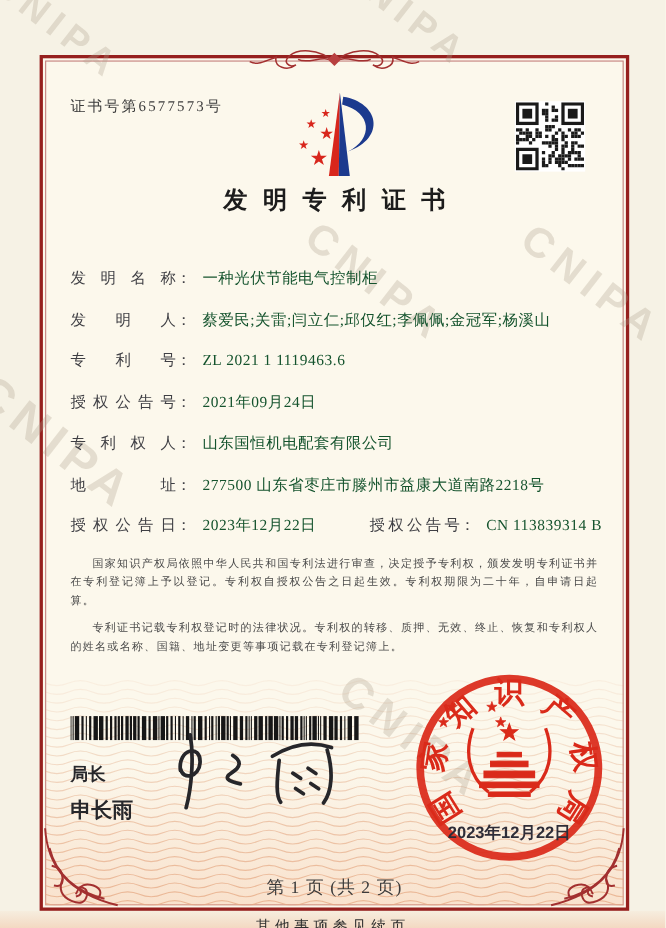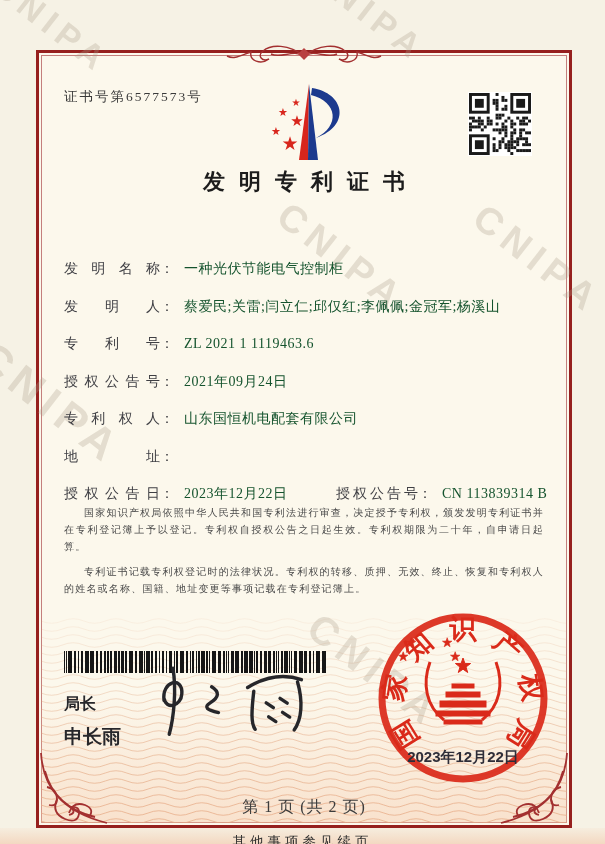--- a/index.html
+++ b/index.html
@@ -34,21 +34,21 @@
   }
   .content { position:absolute; inset:0; z-index:3; }
   .cert-no { position:absolute; left:64px; top:88px; font-size:13.5px; letter-spacing:2px; color:#3a3a3a; }
   .logo { position:absolute; left:252px; top:80px; }
   .qr { position:absolute; left:468px; top:92px; width:64px; height:64px; background:#fff; padding:1px; }
   .title {
     position:absolute; left:36px; top:167px; width:536px; text-align:center;
     font-size:22px; font-weight:bold; color:#1c1c1c; letter-spacing:14px; text-indent:14px;
   }
   .fields { position:absolute; left:64px; top:243px; width:484px; }
-  .frow { display:flex; align-items:flex-end; margin-bottom:15.5px; font-size:14px; line-height:22px;margin-top:15px; }
+  .frow { display:flex; align-items:flex-end; margin-bottom:15.5px; font-size:14px; line-height:22px; }
   .flabel {
     display:inline-block; width:96px; text-align:justify; text-align-last:justify;
     color:#3f3f44; flex:none;
   }
   .colon { flex:none; margin-right:10px; color:#3f3f44; }
   .fvalue { color:#14532d; letter-spacing:0.5px; }
   .frow.double .pair1 { width:272px; display:flex; align-items:baseline; flex:none; }
   .frow.double .pair2 { display:flex; align-items:baseline; }
   .frow.double .pair2 .flabel { width:82px; }
   .paras { position:absolute; left:64px; top:504px; width:480px; }
@@ -308,20 +308,21 @@
       <span class="fvalue">2021年09月24日</span>
     </div>
     <div class="frow">
       <span class="flabel">专利权人</span>
         <span class="colon">：</span>
       <span class="fvalue">山东国恒机电配套有限公司</span>
     </div>
     <div class="frow">
       <span class="flabel">地址</span>
         <span class="colon">：</span>
+      <span class="fvalue">277500 山东省枣庄市滕州市益康大道南路2218号</span>
     </div>
     <div class="frow double">
       <span class="pair1">
         <span class="flabel">授权公告日</span>
           <span class="colon">：</span>
         <span class="fvalue">2023年12月22日</span>
       </span>
       <span class="pair2">
         <span class="flabel">授权公告号</span>
           <span class="colon">：</span>

